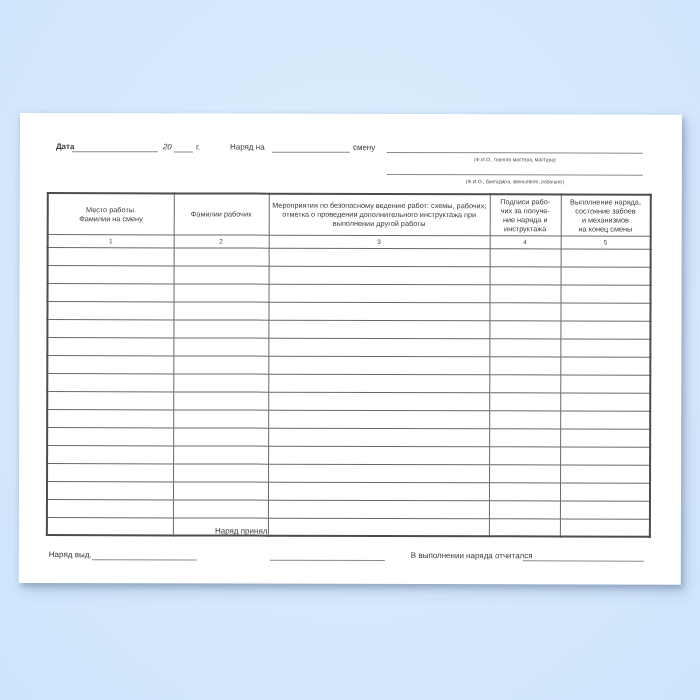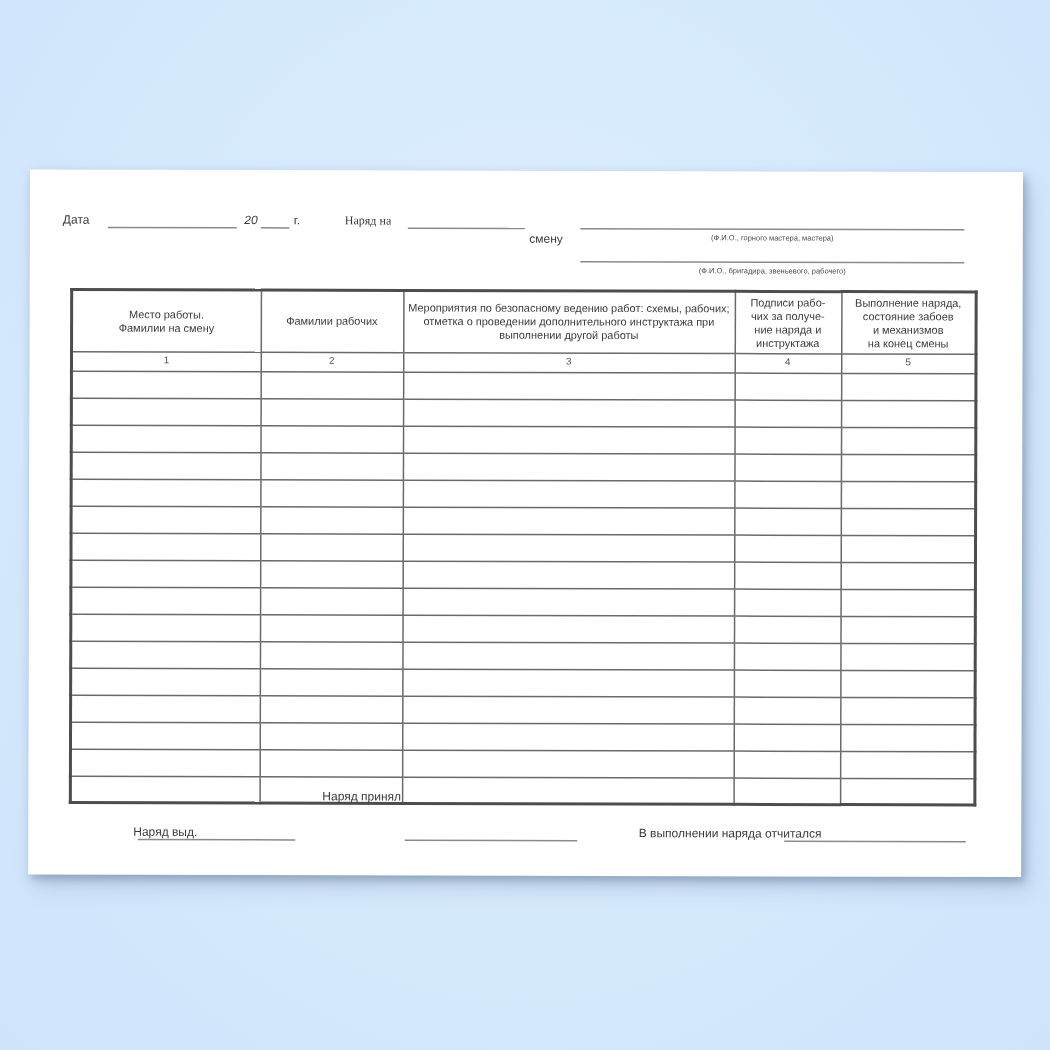--- a/index.html
+++ b/index.html
@@ -41,28 +41,28 @@
     white-space:pre-line;
   }
   .num-row td { height:13px; font-size:6.5px; line-height:8px; color:#4a4a4a; }
   .body-row td { height:18px; }
 </style>
 </head>
 <body>
 
 <div class="paper">
 
-  <span class="lbl" style="left:22px; top:28px;">Дата</span>
+  <span class="lbl" style="left:36px; top:28px;font-weight:bold;">Дата</span>
   <div class="bl" style="left:52px; top:28px; width:86px;"></div>
   <span class="lbl" style="left:143px; top:28px;font-style:italic;">20</span>
   <div class="bl" style="left:154px; top:28px; width:19px;"></div>
   <span class="lbl" style="left:176px; top:28px;">г.</span>
-  <span class="lbl" style="left:210px; top:28px;font-family:Liberation Serif, serif;">Наряд на</span>
+  <span class="lbl" style="left:210px; top:28px;">Наряд на</span>
   <div class="bl" style="left:252px; top:28px; width:78px;"></div>
-  <span class="lbl" style="left:333px; top:40px;">смену</span>
+  <span class="lbl" style="left:333px; top:28px;">смену</span>
   <div class="bl" style="left:367px; top:28px; width:256px;"></div>
   <div class="cap" style="left:367px; top:42px; width:256px;">(Ф.И.О., горного мастера, мастера)</div>
 
   <div class="bl" style="left:367px; top:50px; width:256px;"></div>
   <div class="cap" style="left:367px; top:64px; width:256px;">(Ф.И.О., бригадира, звеньевого, рабочего)</div>
 
   <table class="form-table">
     <colgroup>
       <col style="width:126px">
         <col style="width:95px">
@@ -202,20 +202,20 @@
         <tr class="body-row">
           <td></td>
           <td></td>
           <td></td>
           <td></td>
           <td></td>
         </tr>
       </tbody>
   </table>
 
-  <span class="lbl" style="left:30px;  top:436px;margin-left:40px;">Наряд выд.</span>
+  <span class="lbl" style="left:30px;  top:436px;">Наряд выд.</span>
   <div class="bl" style="left:73px;  top:436px; width:105px;"></div>
   <span class="lbl" style="left:196px; top:412px;">Наряд принял</span>
   <div class="bl" style="left:251px; top:436px; width:115px;"></div>
-  <span class="lbl" style="left:407px; top:436px;">В выполнении наряда отчитался</span>
+  <span class="lbl" style="left:392px; top:436px;">В выполнении наряда отчитался</span>
   <div class="bl" style="left:504px; top:436px; width:121px;"></div>
 
 </div>
 
 </body></html>

